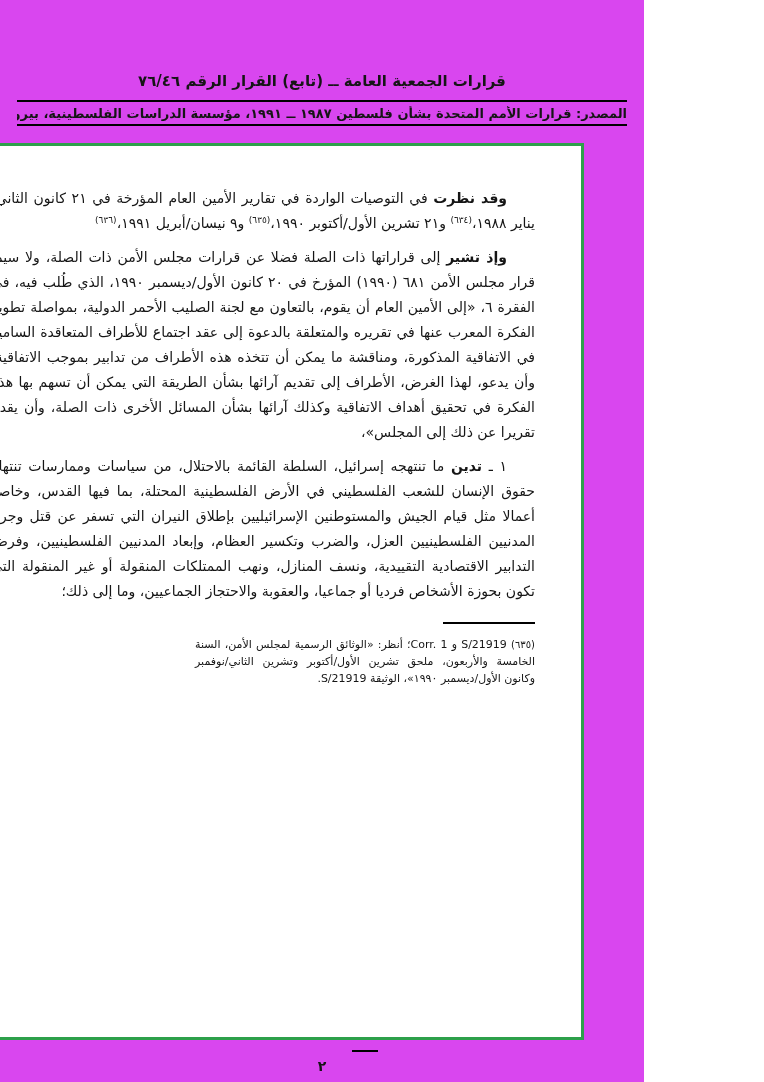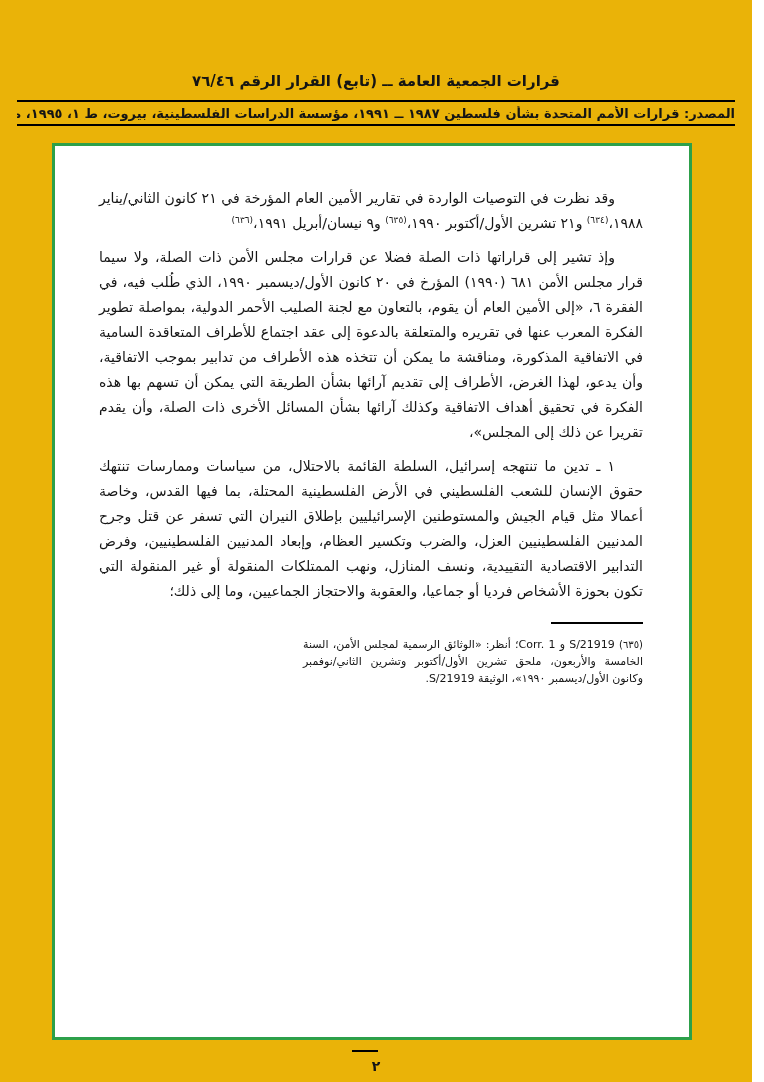--- a/index.html
+++ b/index.html
@@ -2,23 +2,23 @@
 <html lang="ar"><head>
 <meta charset="utf-8">
 <style>
   html, body {
     margin: 0;
     padding: 0;
     background: #ffffff;
   }
   .page {
     position: relative;
-    width: 752px;
+    width: 644px;
     height: 1082px;
-    background: #eab308;
+    background: #d946ef;
     direction: rtl;
     font-family: "DejaVu Sans", sans-serif;
     color: #151515;
     overflow: hidden;
   }
   .doc-title {
     position: absolute;
     top: 72px;
     left: 0;
     right: 0;
@@ -63,21 +63,21 @@
     background: #ffffff;
   }
   .body-par {
     margin: 0 0 9px 0;
     font-size: 14px;
     line-height: 25px;
     text-align: justify;
     text-indent: 28px;
   }
   .body-par b {
-    font-weight: normal;
+    font-weight: bold;
   }
   .body-par sup {
     font-size: 9px;
     line-height: 0;
     vertical-align: 5px;
   }
   .fn-sep {
     width: 92px;
     border-top: 2px solid #000;
     margin: 18px 0 12px auto;

